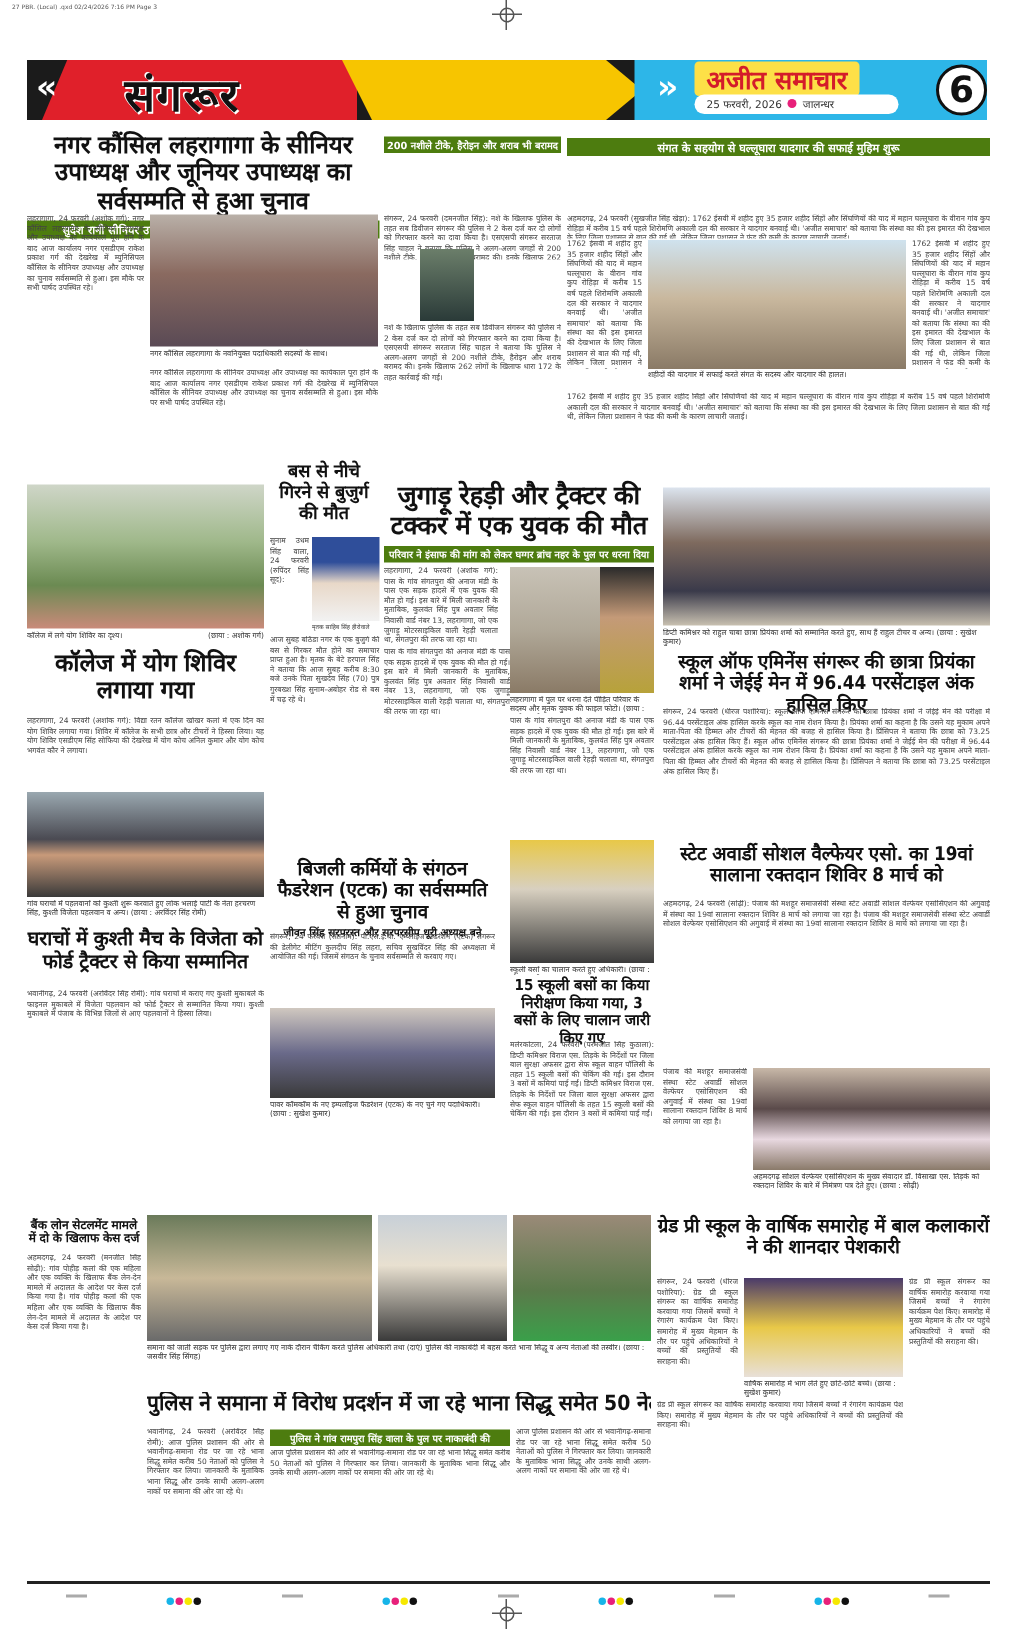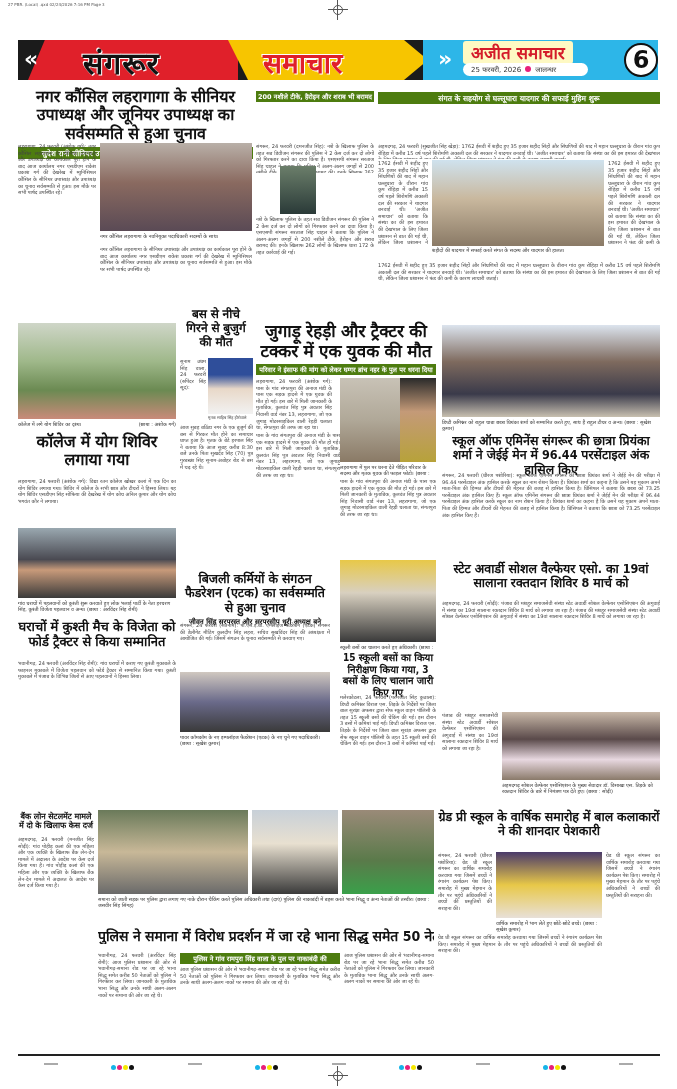--- a/index.html
+++ b/index.html
@@ -9,22 +9,22 @@
 .reg{width:20px;height:20px}
 .reg:before{content:"";position:absolute;left:0;top:9px;width:20px;height:1px;background:#555}
 .reg:after{content:"";position:absolute;left:9px;top:0;width:1px;height:20px;background:#555}
 .reg i{position:absolute;left:5px;top:5px;width:10px;height:10px;border:1px solid #555;border-radius:50%}
 .masthead{left:18px;top:40px;width:640px;height:40px;background:#1b1b1b;overflow:hidden}
 .mh-red{left:10px;top:0;width:210px;height:40px;background:#e0202a;clip-path:polygon(8% 0,100% 0,100% 100%,0 100%)}
 .mh-yel{left:210px;top:0;width:200px;height:40px;background:#f7c500;clip-path:polygon(0 0,88% 0,100% 50%,88% 100%,10% 100%)}
 .mh-blue{left:405px;top:0;width:235px;height:40px;background:#2db6e8}
 .mh-title1{left:65px;top:2px;font-size:30px;font-weight:bold;color:#111;text-shadow:1px 1px 0 #fff,-1px -1px 0 #fff;letter-spacing:1px}
 .mh-title2{left:245px;top:3px;font-size:28px;font-weight:bold;color:#e0202a;text-shadow:1px 1px 0 #fff,-1px -1px 0 #fff}
-.mh-brand{left:445px;top:1px;font-size:17px;font-weight:bold;color:#d41c2a;background:#fef9c3;padding:0 8px;border-radius:3px}
-.mh-date{left:445px;top:23px;width:125px;height:13px;background:#fff;border-radius:7px;font-size:7px;color:#333;padding:2px 8px}
+.mh-brand{left:445px;top:1px;font-size:17px;font-weight:bold;color:#d41c2a;background:#fde047;padding:0 8px;border-radius:3px}
+.mh-date{left:445px;top:23px;width:136px;height:13px;background:#fff;border-radius:7px;font-size:7px;color:#333;padding:2px 8px}
 .mh-date .dot{display:inline-block;width:6px;height:6px;border-radius:50%;background:#e8207a;margin:0 4px}
 .mh-page{left:606px;top:3px;width:34px;height:34px;border-radius:50%;background:#fff;border:2px solid #111;font-size:24px;font-weight:bold;text-align:center;line-height:30px;color:#111}
 .chev{color:#fff;font-size:22px;font-weight:bold}
 h1,h2,h3{font-family:"DejaVu Sans Condensed","DejaVu Sans",sans-serif;color:#111;font-weight:bold;text-align:center;line-height:1.15}
 .hl-a{font-size:16px}
 .sub{background:#4d7c0f;color:#fff;font-size:7.5px;text-align:center;padding:1px 2px;font-weight:bold;white-space:nowrap;overflow:hidden}
 .txt{font-size:5px;line-height:6.6px;color:#444;text-align:justify;overflow:hidden}
 .photo{background:#7a8a8a;overflow:hidden}
 .cap{font-size:5px;line-height:6px;color:#333;overflow:hidden}
 .rule{background:#222}
@@ -41,21 +41,20 @@
     <i></i>
   </div>
 
 <div class="abs masthead">
   <div class="abs mh-red"></div>
   <div class="abs mh-yel"></div>
   <div class="abs mh-blue"></div>
   <div class="abs chev" style="left:6px;top:6px">«</div>
   <div class="abs chev" style="left:420px;top:6px">»</div>
   <div class="abs mh-title1">संगरूर</div>
-  <div class="abs mh-title2">समाचार</div>
   <div class="abs mh-brand">अजीत समाचार</div>
   <div class="abs mh-date">
     <span>25 फरवरी, 2026</span><span class="dot"></span><span>जालन्धर</span>
   </div>
   <div class="abs mh-page">6</div>
 </div>
 
 <div class="abs" style="left:18px;top:88px;width:235px">
   <h1 class="hl-a">नगर कौंसिल लहरागागा के सीनियर उपाध्यक्ष और जूनियर उपाध्यक्ष का सर्वसम्मति से हुआ चुनाव</h1>
   <div class="sub" style="margin-top:4px">सुदेश रानी सीनियर उपाध्यक्ष और सुरिंदर सिंह जग्गी उपाध्यक्ष चुने गए</div>

